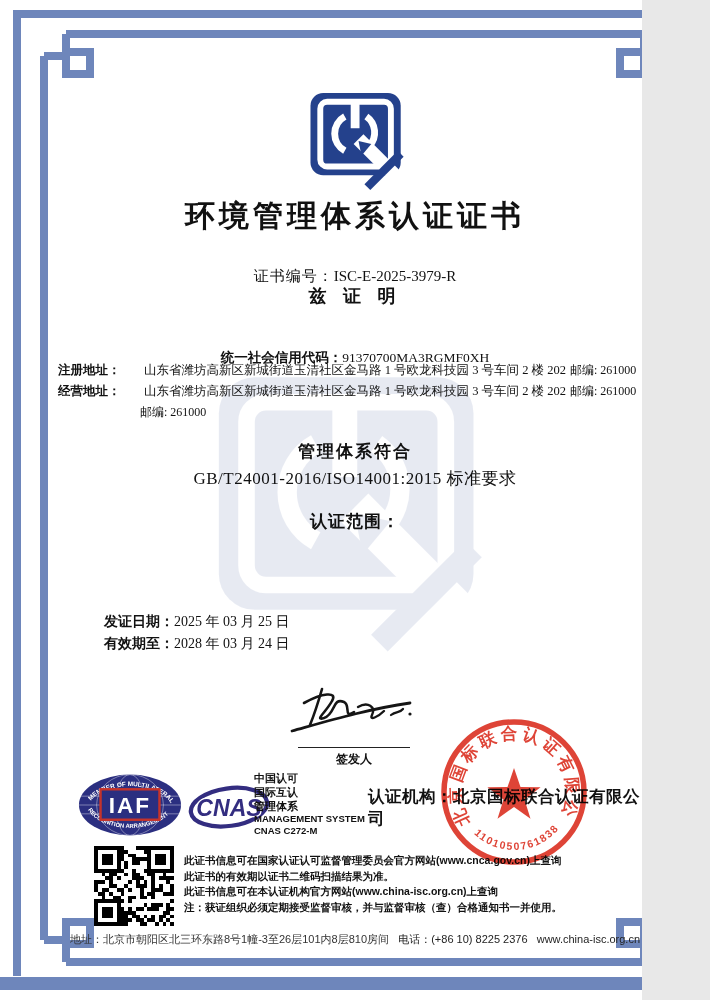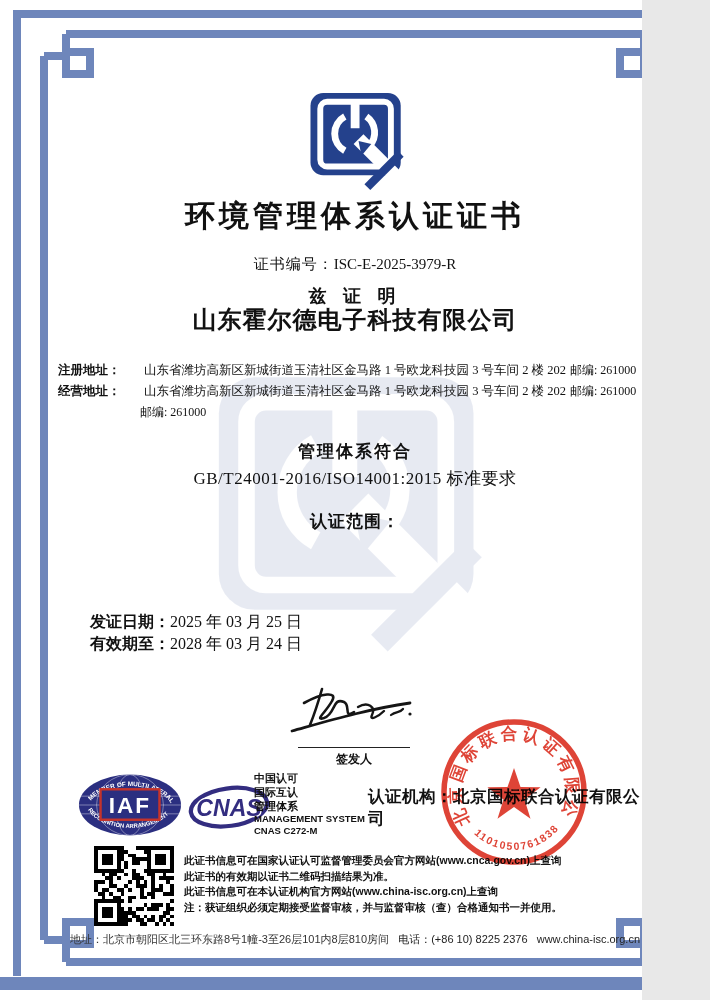--- a/index.html
+++ b/index.html
@@ -5,38 +5,38 @@
   html,body{margin:0;padding:0;background:#e8e8e8;}
   .page{position:relative;width:642px;height:1000px;background:#fff;overflow:hidden;
         font-family:"Liberation Serif","DejaVu Serif",serif;color:#111;}
   .abs{position:absolute;}
   .z2{z-index:2;}
   .center{left:0;width:710px;text-align:center;}
   .border-svg{position:absolute;left:0;top:0;z-index:1;pointer-events:none;}
   .wm{position:absolute;left:205px;top:368px;width:310px;height:290px;opacity:.10;z-index:0;}
   .logo{left:303px;top:90px;width:115px;height:102px;z-index:2;}
   .title{top:196px;font-size:30px;font-weight:700;letter-spacing:4px;}
-  .certno{top:255px;font-size:15px;}
+  .certno{top:267px;font-size:15px;}
   .certno .lab{letter-spacing:1px;}
   .certify{top:284px;font-size:18px;font-weight:700;letter-spacing:6px;}
   .company{top:304px;font-size:24px;font-weight:700;letter-spacing:1px;}
   .credit{top:349px;font-size:13.5px;}
   .credit .lab{font-weight:700;}
   .addr-table{left:58px;top:362px;width:596px;z-index:2;font-size:12.5px;}
   .addr-row{display:flex;align-items:baseline;height:21px;}
   .addr-row .lab{width:82px;font-weight:700;text-align:left;flex:none;}
   .addr-row .val{flex:1;padding-left:4px;}
   .addr-row.indent .val{padding-left:16px;}
   .addr-row .zip{width:84px;flex:none;text-align:left;font-size:12px;}
   .h-conform{top:440px;font-size:17px;font-weight:700;letter-spacing:2px;}
   .standard{top:467px;font-size:17px;letter-spacing:.5px;}
   .scope-label{top:510px;font-size:17px;font-weight:700;letter-spacing:1px;}
   .scope{left:62px;top:527px;width:588px;font-size:17px;font-weight:700;line-height:29px;
          text-indent:2em;letter-spacing:.5px;z-index:2;}
-  .dates{left:90px;top:611px;font-size:16px;z-index:2;line-height:22px;}
+  .dates{left:104px;top:611px;font-size:14px;z-index:2;line-height:22px;}
   .dates .lab{font-weight:700;}
   .sig{left:288px;top:681px;width:136px;height:64px;z-index:2;}
   .sig-line{left:298px;top:747px;width:112px;border-top:1.5px solid #222;z-index:2;}
   .signer{left:298px;top:751px;width:112px;text-align:center;font-size:12px;font-weight:700;z-index:2;}
   .iaf{left:76px;top:772px;width:108px;height:66px;z-index:2;}
   .cnas{left:188px;top:781px;width:82px;height:54px;z-index:2;}
   .acc-text{left:254px;top:771px;width:150px;z-index:2;}
   .acc-text .c{font-size:11px;font-weight:700;line-height:14px;}
   .acc-text .e{font-family:"Liberation Sans","DejaVu Sans",sans-serif;font-size:9.5px;font-weight:700;line-height:12px;}
   .bodyline{left:368px;top:786px;font-size:16.5px;font-weight:700;letter-spacing:.5px;z-index:2;}
@@ -102,22 +102,24 @@
   </svg>
 
   <div class="abs center title z2">环境管理体系认证证书</div>
 
   <div class="abs center certno z2">
     <span class="lab">证书编号：</span><span>ISC-E-2025-3979-R</span>
   </div>
 
   <div class="abs center certify z2">兹 证 明</div>
 
-  <div class="abs center company z2">山东霍尔德电子科技有限公司</div>
-
+
+  <div class="abs center credit z2">
+    <span class="lab">统一社会信用代码：</span><span>91370700MA3RGMF0XH</span>
+  </div>
 
   <div class="abs addr-table">
     <div class="addr-row">
       <span class="lab">注册地址：</span>
       <span class="val">山东省潍坊高新区新城街道玉清社区金马路 1 号欧龙科技园 3 号车间 2 楼 202</span>
       <span class="zip"><span>邮编: </span><span>261000</span></span>
     </div>
     <div class="addr-row">
       <span class="lab">经营地址：</span>
       <span class="val">山东省潍坊高新区新城街道玉清社区金马路 1 号欧龙科技园 3 号车间 2 楼 202</span>

